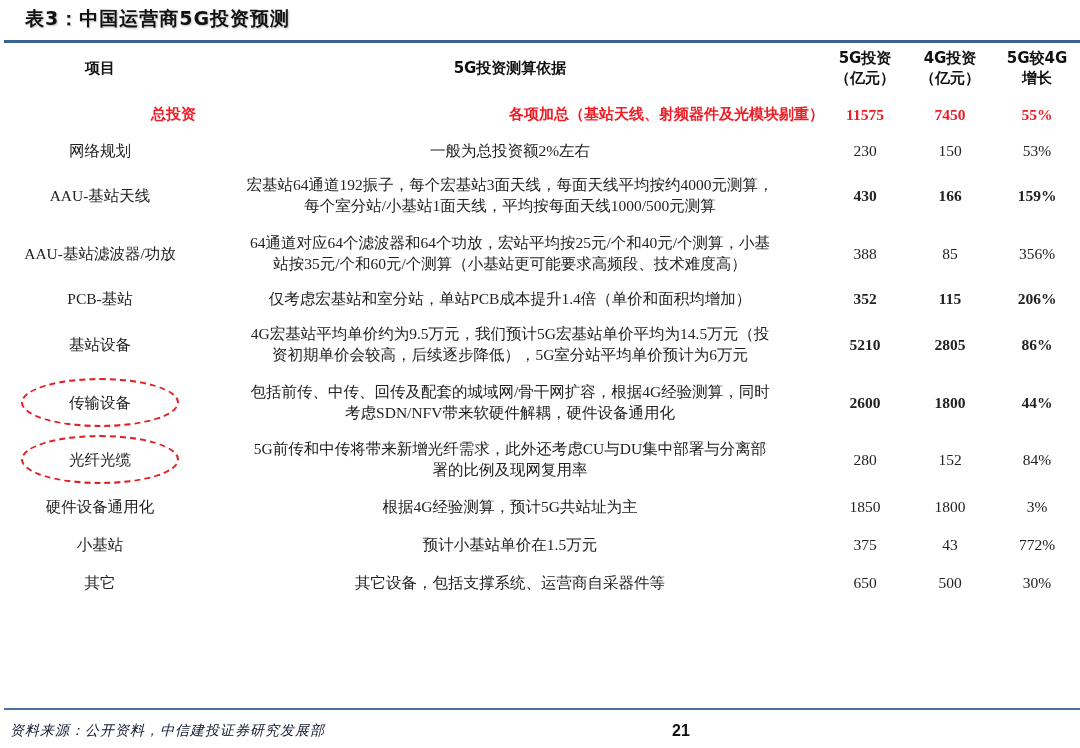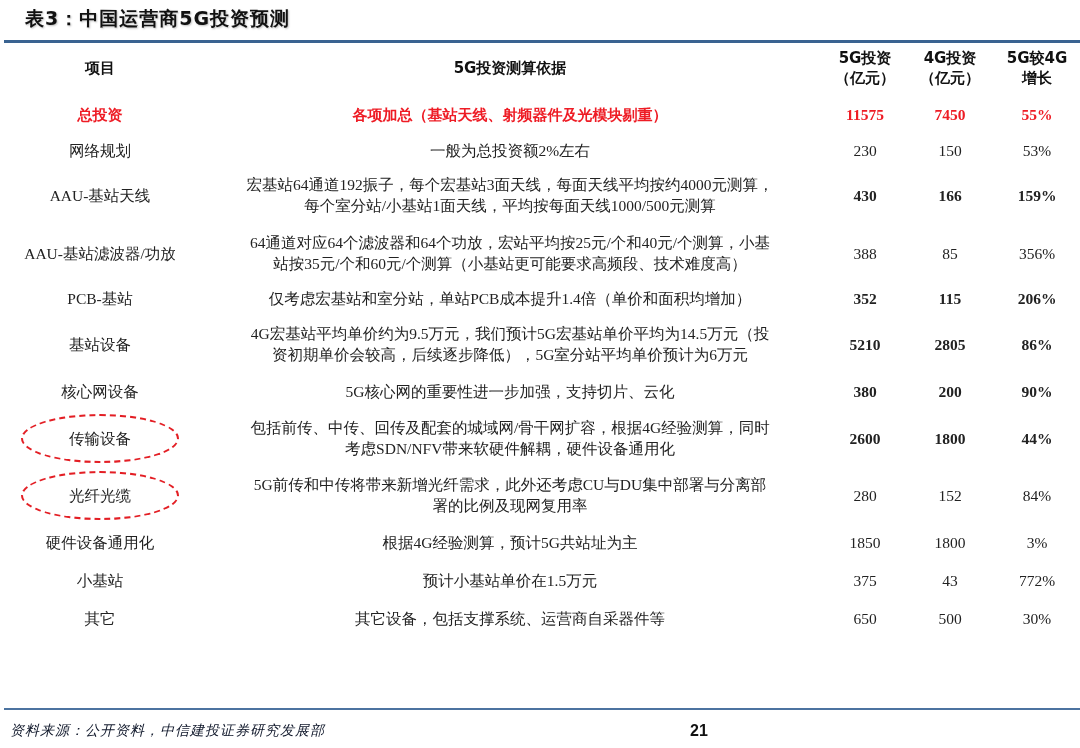--- a/index.html
+++ b/index.html
@@ -14,26 +14,26 @@
   table { position:absolute; left:4px; top:43px; width:1076px; border-collapse:collapse; table-layout:fixed; }
   td, th { text-align:center; vertical-align:middle; padding:0; font-size:15.5px; line-height:21px; }
   th { font-weight:bold; color:#111; font-family:"DejaVu Sans","Liberation Sans",sans-serif; font-size:15px; line-height:20px; }
   col.c-item { width:192px; }
   col.c-desc { width:628px; }
   col.c-5g { width:82px; }
   col.c-4g { width:88px; }
   col.c-gr { width:86px; }
   .bold { font-weight:bold; }
   .red { color:#ee1c25; font-weight:bold; }
-  .red-sans { color:#ee1c25; font-weight:bold; font-family:Liberation Sans, sans-serif; font-size:15px; }
+  .red-sans { color:#ee1c25; font-weight:bold; font-family:Liberation Serif, serif; font-size:15px;text-align:right; }
   .circled { position:relative; display:inline-block; }
   .oval { position:absolute; left:-48px; right:-48px; top:-14px; bottom:-14px;
           border:2.5px dashed #e31e24; border-radius:50%; }
   .footer-src { position:absolute; left:10px; top:722px; font-size:14px; font-style:italic; color:#0f172a; letter-spacing:1px; }
-  .page-num { position:absolute; left:690px; top:722px; font-family:"Liberation Sans","DejaVu Sans",sans-serif; font-weight:bold; font-size:16px; color:#111; }
+  .page-num { position:absolute; left:672px; top:722px; font-family:"Liberation Sans","DejaVu Sans",sans-serif; font-weight:bold; font-size:16px; color:#111; }
 </style>
 </head>
 <body>
 
 <div class="title">表3：中国运营商5G投资预测</div>
 <div class="rule top"></div>
 
 <table>
   <colgroup>
       <col class="c-item">
@@ -106,27 +106,20 @@
     <tr style="height:58px">
       <td>基站设备</td>
       <td>
           <div>4G宏基站平均单价约为9.5万元，我们预计5G宏基站单价平均为14.5万元（投</div>
           <div>资初期单价会较高，后续逐步降低），5G室分站平均单价预计为6万元</div>
         </td>
       <td class="bold">5210</td>
       <td class="bold">2805</td>
       <td class="bold">86%</td>
     </tr>
-    <tr style="height:36px">
-      <td>核心网设备</td>
-      <td>5G核心网的重要性进一步加强，支持切片、云化</td>
-      <td class="bold">380</td>
-      <td class="bold">200</td>
-      <td class="bold">90%</td>
-    </tr>
     <tr style="height:58px">
       <td><span class="circled"><span class="oval"></span><span>传输设备</span></span></td>
       <td>
           <div>包括前传、中传、回传及配套的城域网/骨干网扩容，根据4G经验测算，同时</div>
           <div>考虑SDN/NFV带来软硬件解耦，硬件设备通用化</div>
         </td>
       <td class="bold">2600</td>
       <td class="bold">1800</td>
       <td class="bold">44%</td>
     </tr>

